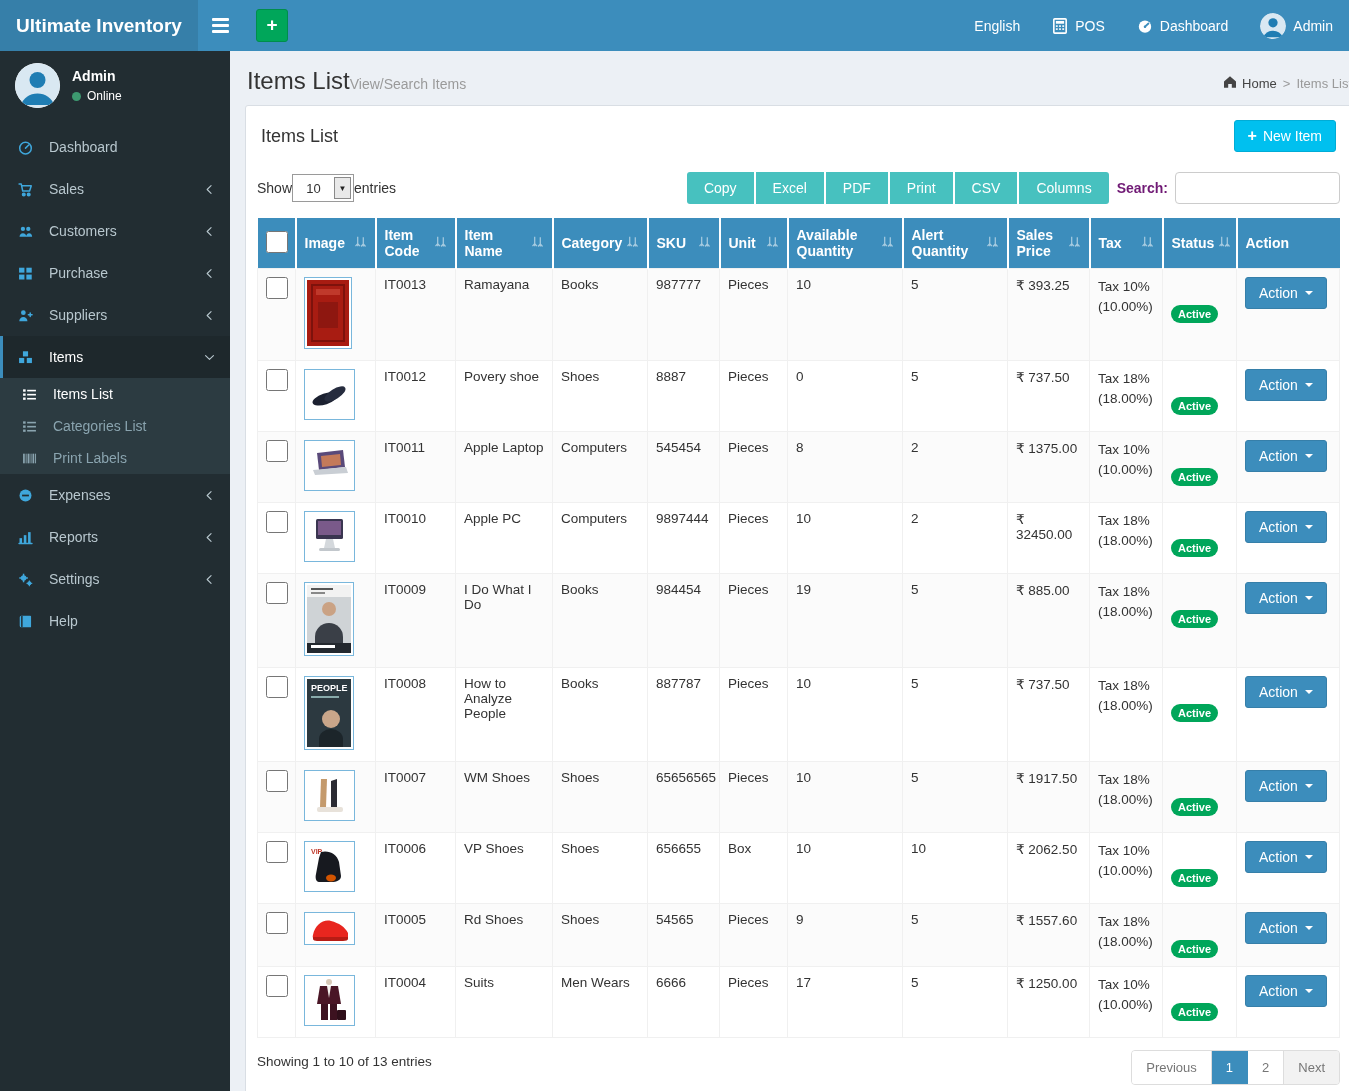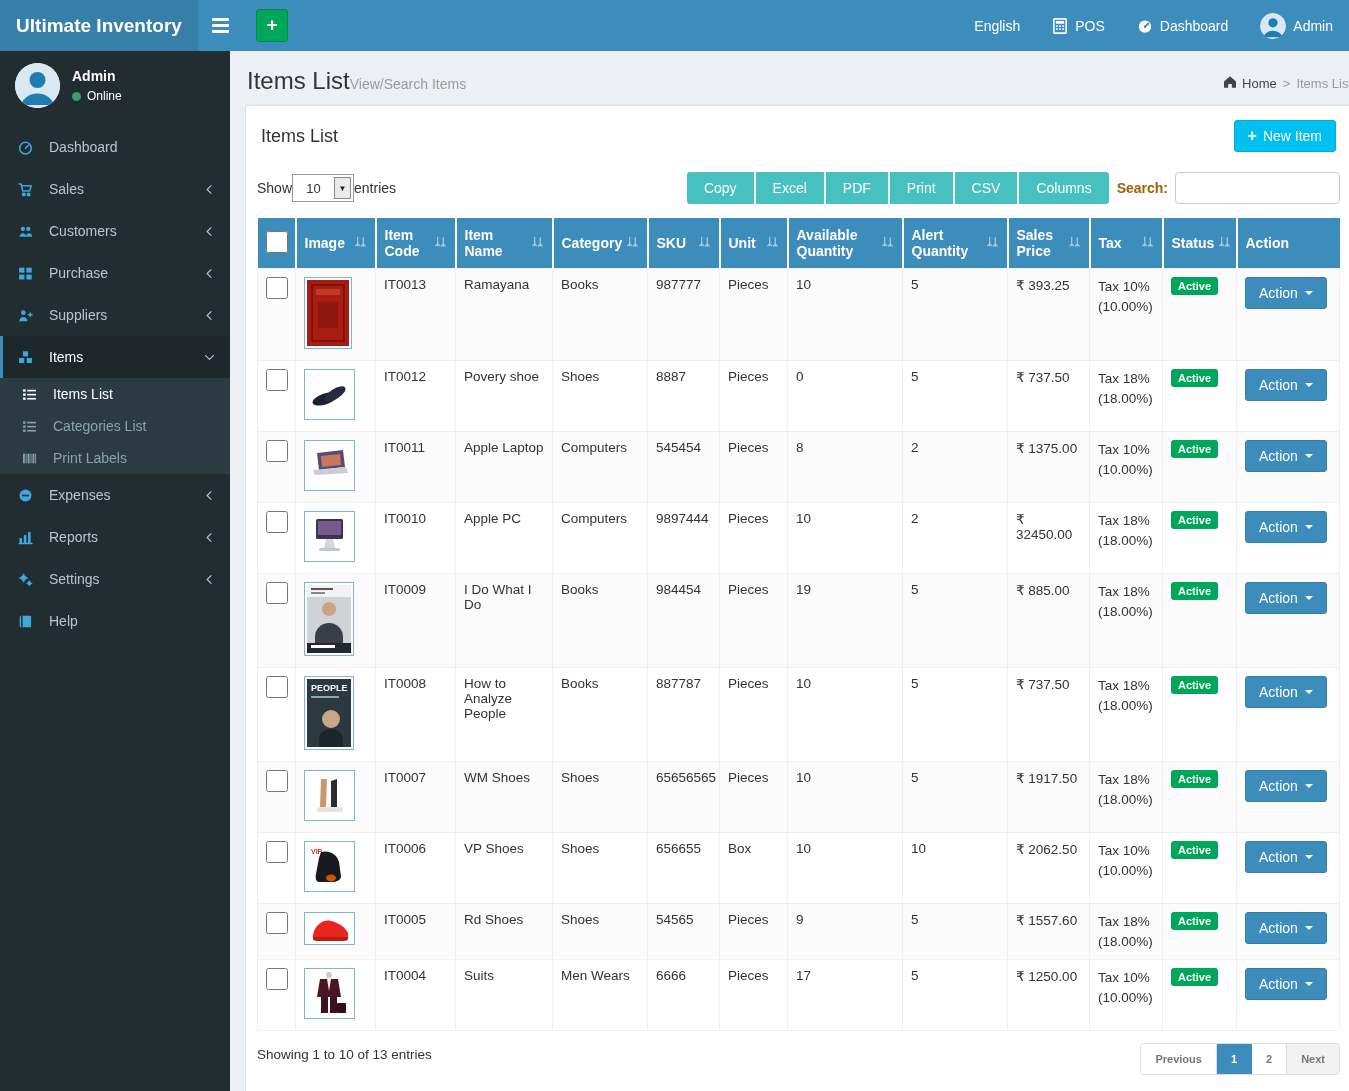--- a/index.html
+++ b/index.html
@@ -76,52 +76,52 @@
   .select-box .sel-val { flex:1; text-align:center; font-size:13px; color:#333; }
   .select-box .sel-arrow { width:17px; height:22px; margin-right:2px; border:1px solid #8a8a8a;
                 background:#e9e9e9; display:flex; align-items:center; justify-content:center;
                 font-size:8px; color:#222; }
   .export-group { display:flex; margin-left:auto; }
   .btn-export { background:#47c1bf; color:#fff; border:none; border-right:2px solid #fff;
                 padding:8px 17px; font-size:14px; cursor:pointer; }
   .btn-export:first-child { border-radius:3px 0 0 3px; }
   .btn-export:last-child { border-right:none; border-radius:0 3px 3px 0; }
   .search-ctl { display:flex; align-items:center; gap:7px; margin-left:8px; }
-  .search-ctl label { font-weight:bold; color:#a16207; }
+  .search-ctl label { font-weight:bold; color:#701a75; }
   .search-input { width:165px; height:32px; border:1px solid #ccc; border-radius:4px; padding:0 8px; font-size:14px; }
 
   
   table.items { width:calc(100% - 22px); margin:0 11px; border-collapse:collapse; table-layout:fixed; }
   table.items th { background:#3c8dbc; color:#fff; font-size:14px; font-weight:bold; text-align:left;
                    padding:9px 8px; border-right:2px solid #fff; vertical-align:middle; position:relative; }
   table.items th:last-child { border-right:none; }
   table.items th .th-flex { display:flex; align-items:center; justify-content:space-between; gap:4px; }
   .sort-icon { flex-shrink:0; opacity:.55; }
   table.items td { border:1px solid #f0f0f0; padding:8px; font-size:13.5px; color:#333; vertical-align:top; background:#fff; }
   table.items tr:nth-child(odd) td { background:#fbfbfb; }
   .hdr-check, .row-check { width:22px; height:22px; }
   .hdr-check { accent-color:#3c8dbc; }
   .thumb { border:1px solid #79b7dc; padding:2px; background:#fff; display:inline-block; }
   .thumb svg { display:block; }
   .badge-active { background:#00a65a; color:#fff; font-size:11px; font-weight:bold; padding:3px 7px;
-                  border-radius:3px; display:inline-block; }
+                  border-radius:9px; display:inline-block;margin-top:28px; }
   .btn-action { background:#3c8dbc; border:1px solid #367fa9; color:#fff; font-size:14px;
                 padding:7px 13px; border-radius:3px; cursor:pointer; display:inline-flex;
                 align-items:center; gap:7px; }
   .caret { width:0; height:0; border-left:4px solid transparent; border-right:4px solid transparent;
            border-top:4px solid #fff; display:inline-block; }
   .tax-line { display:block; line-height:1.45; }
 
   
   .table-foot { display:flex; align-items:flex-start; padding:12px 11px 20px 11px; }
   .summary { font-size:13.5px; color:#333; padding-top:4px; }
   .pagination { margin-left:auto; display:flex; border:1px solid #ddd; border-radius:4px; overflow:hidden;
                 background:#f6f6f6; }
-  .page-btn { padding:9px 14px; font-size:11px; color:#767676; background:#fff; border-right:1px solid #ddd;
-              cursor:pointer;font-weight:bold; }
+  .page-btn { padding:9px 14px; font-size:13px; color:#767676; background:#fff; border-right:1px solid #ddd;
+              cursor:pointer; }
   .page-btn:last-child { border-right:none; background:#f2f2f2; }
   .page-btn.active { background:#3c8dbc; color:#fff; border-color:#3c8dbc; }
 </style>
 </head>
 <body>
 
 <div class="topbar">
   <div class="brand">Ultimate Inventory</div>
   <div class="navbar">
     <div class="hamburger">

